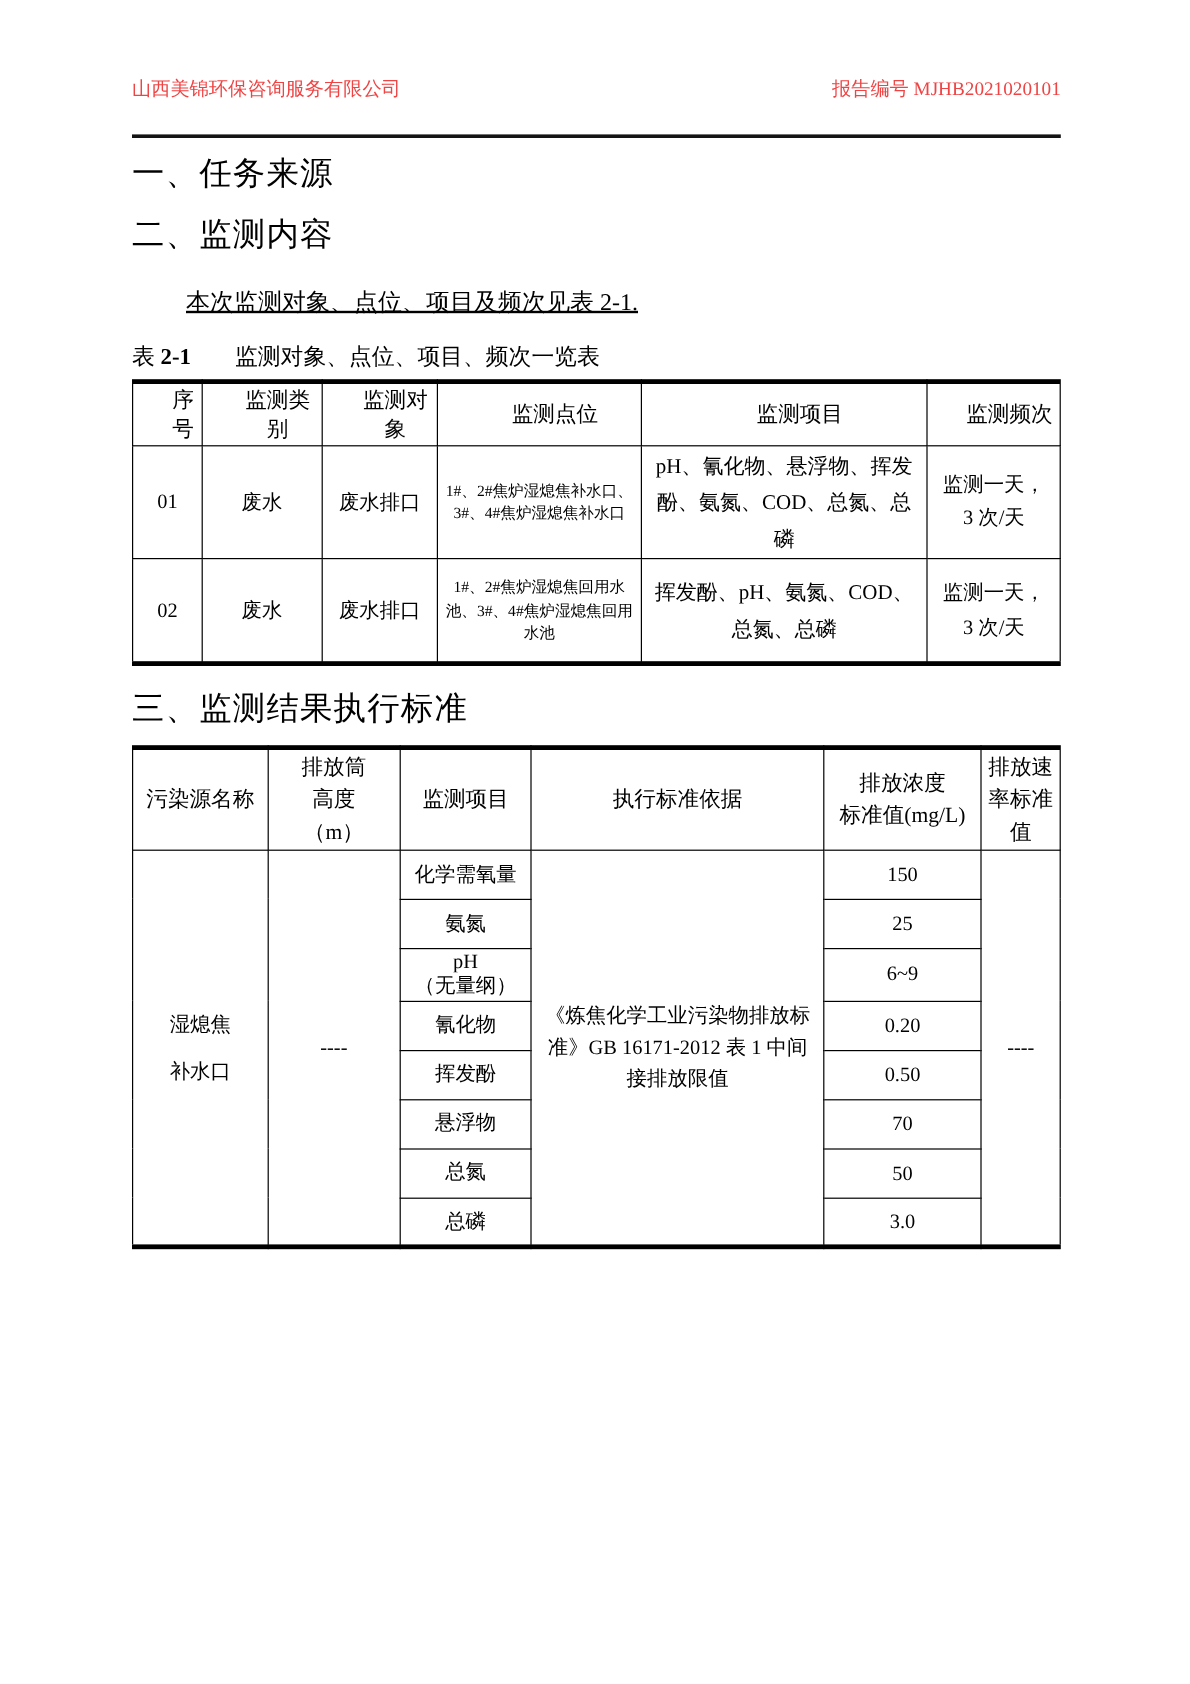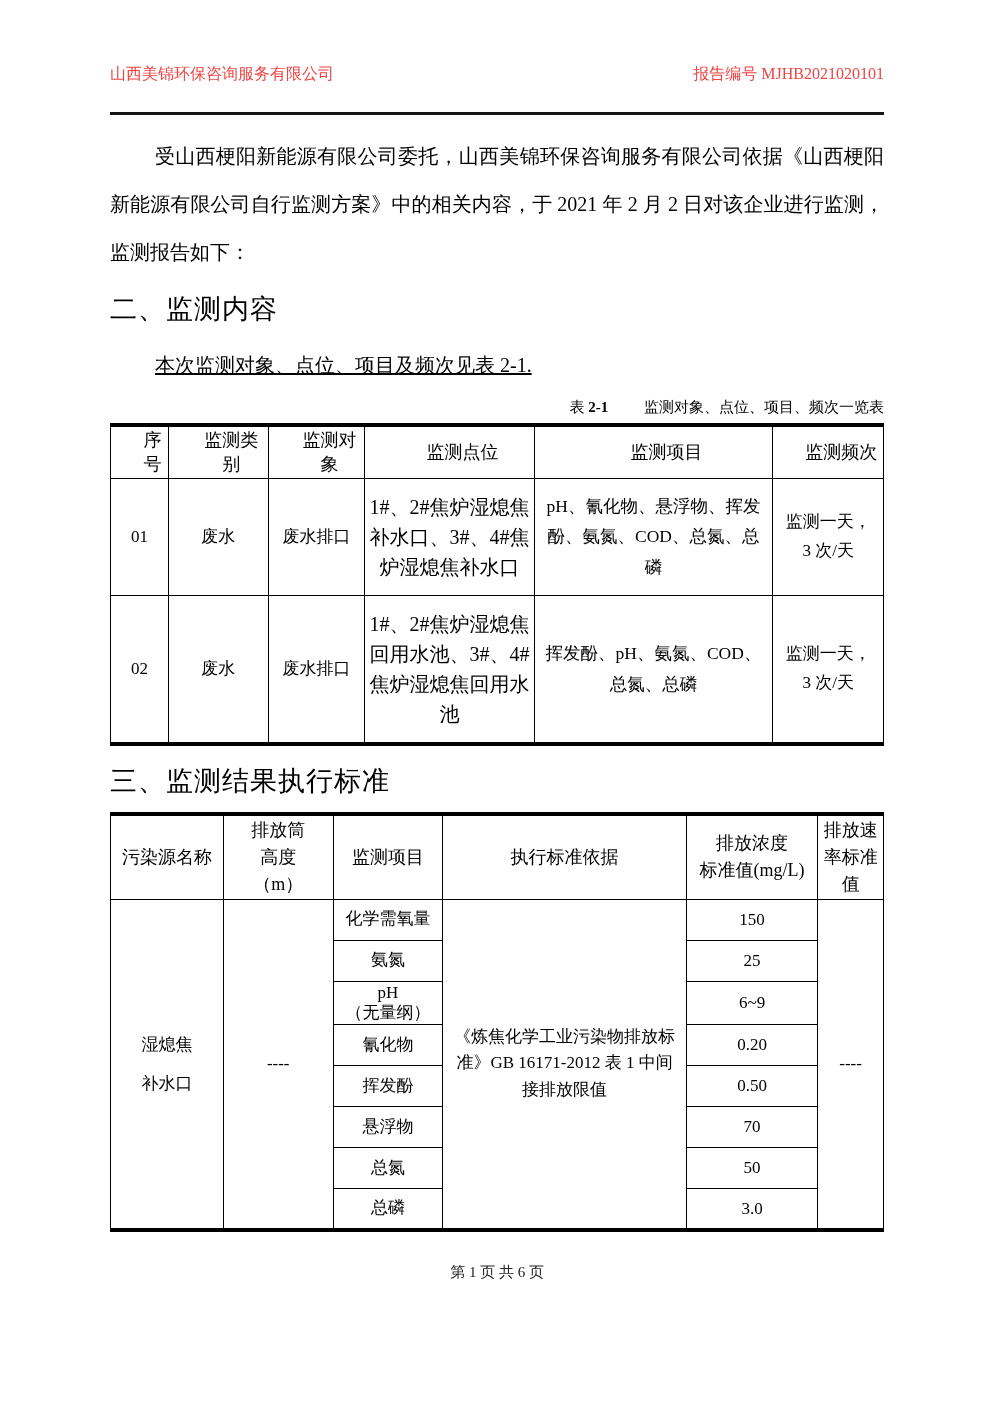--- a/index.html
+++ b/index.html
@@ -23,41 +23,41 @@
   #heading-2 { margin-top: 15px; }
   #heading-3 { margin-top: 17px; }
 
   .body-text {
     font-size: 20px; line-height: 48px; text-align: justify;
     margin: 17px 0 0 0; text-indent: 45px;
   }
   .intro { font-size: 20px; margin: 25px 0 0 0; padding-left: 45px; text-decoration: underline; }
   #intro-3 { margin-top: 27px; }
 
-  .caption { text-align: right; font-size: 15px; margin-top: 19px; }
+  .caption { text-align: left; font-size: 19px; margin-top: 19px; }
   .caption .num { font-weight: bold; }
   .caption .gap { display: inline-block; width: 32px; }
   #caption-3 { margin-top: 14px; }
 
   table {
     width: 100%; border-collapse: collapse; table-layout: fixed;
     border-top: 4px solid #000; border-bottom: 4px solid #000;
     margin-top: 6px;
   }
   th, td {
     border: 1px solid #000; font-weight: 400;
     text-align: center; vertical-align: middle; padding: 1px 3px;
   }
   .pre { white-space: pre-line; }
 
   #table2 th { height: 53px; font-size: 18px; padding-left: 29px; }
   #table2 td { font-size: 17px; }
   #table2 tr.r1 td { height: 71px; }
   #table2 tr.r2 td { height: 73px; }
-  #table2 td.loc { font-size: 20px; line-height: 1.5; padding: 13px 4px; }
+  #table2 td.loc { font-size: 13px; line-height: 1.5; padding: 13px 4px; }
   #table2 td.items { font-size: 17.5px; line-height: 1.75; padding: 1px 6px; }
   #table2 td.freq { line-height: 1.7; text-align: center; }
 
   #table3 { margin-top: 13px; }
   #table3 th { height: 82px; font-size: 18px; line-height: 1.5; }
   #table3 td { font-size: 17px; height: 41px; }
   #table3 td.src { line-height: 2.3; }
   #table3 td.basis { line-height: 1.55; padding: 0 10px; }
   #table3 td.item { line-height: 1.2; }
 
@@ -66,21 +66,21 @@
 </head>
 <body>
 
 <div class="content">
 
   <div class="doc-header">
     <span>山西美锦环保咨询服务有限公司</span>
     <span>报告编号 MJHB2021020101</span>
   </div>
 
-  <p class="body-text">受山西梗阳新能源有限公司委托，山西美锦环保咨询服务有限公司依据《山西梗阳新能源有限公司自行监测方案》中的相关内容，于 2021 年 2 月 2 日对该企业进行监测，监测报告如下：</p>
+  <h1 class="sec-heading" id="heading-1">一、任务来源</h1>
 
   <h1 class="sec-heading" id="heading-2">二、监测内容</h1>
   <p class="intro">本次监测对象、点位、项目及频次见表 2-1.</p>
   <div class="caption">
     <span>表</span>
     <span class="num">2-1</span><span class="gap"></span>
     <span>监测对象、点位、项目、频次一览表</span>
   </div>
 
   <table id="table2">
@@ -185,15 +185,14 @@
         <td class="item pre">总氮</td>
         <td>50</td>
       </tr>
       <tr>
         <td class="item pre">总磷</td>
         <td>3.0</td>
       </tr>
     </tbody>
   </table>
 
-  <div class="footer">第 1 页 共 6 页</div>
 
 </div>
 
 </body></html>

